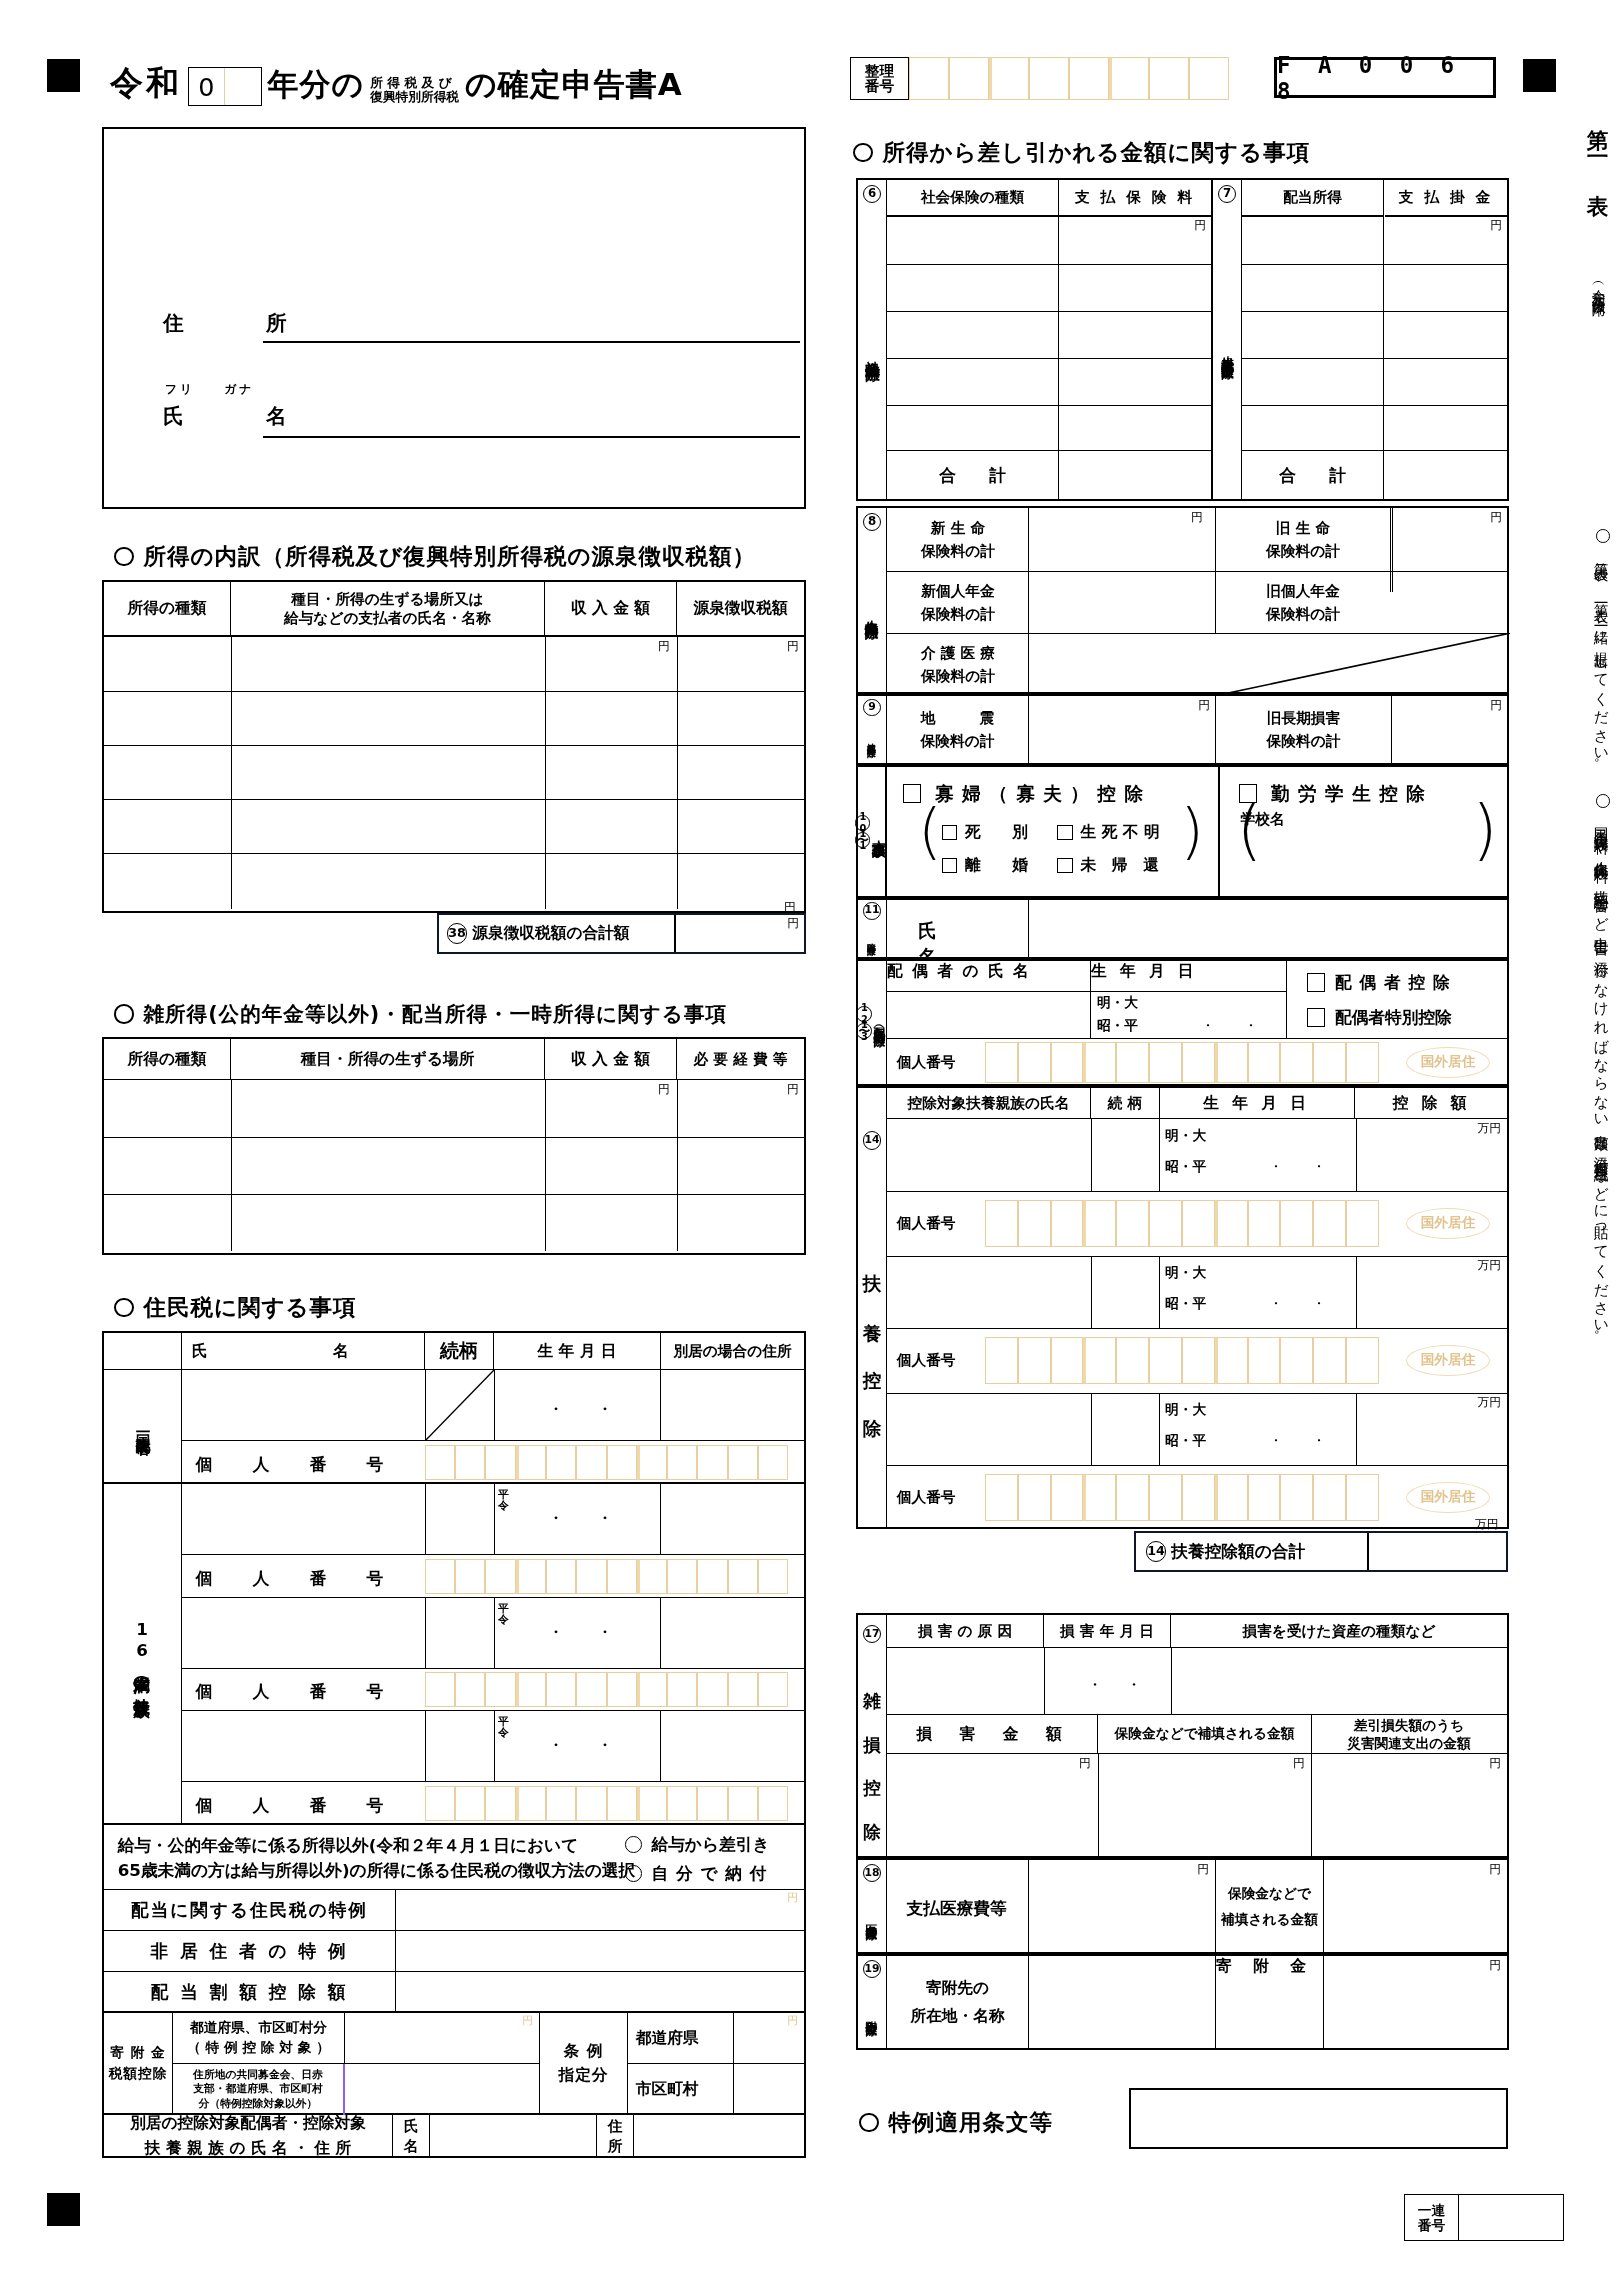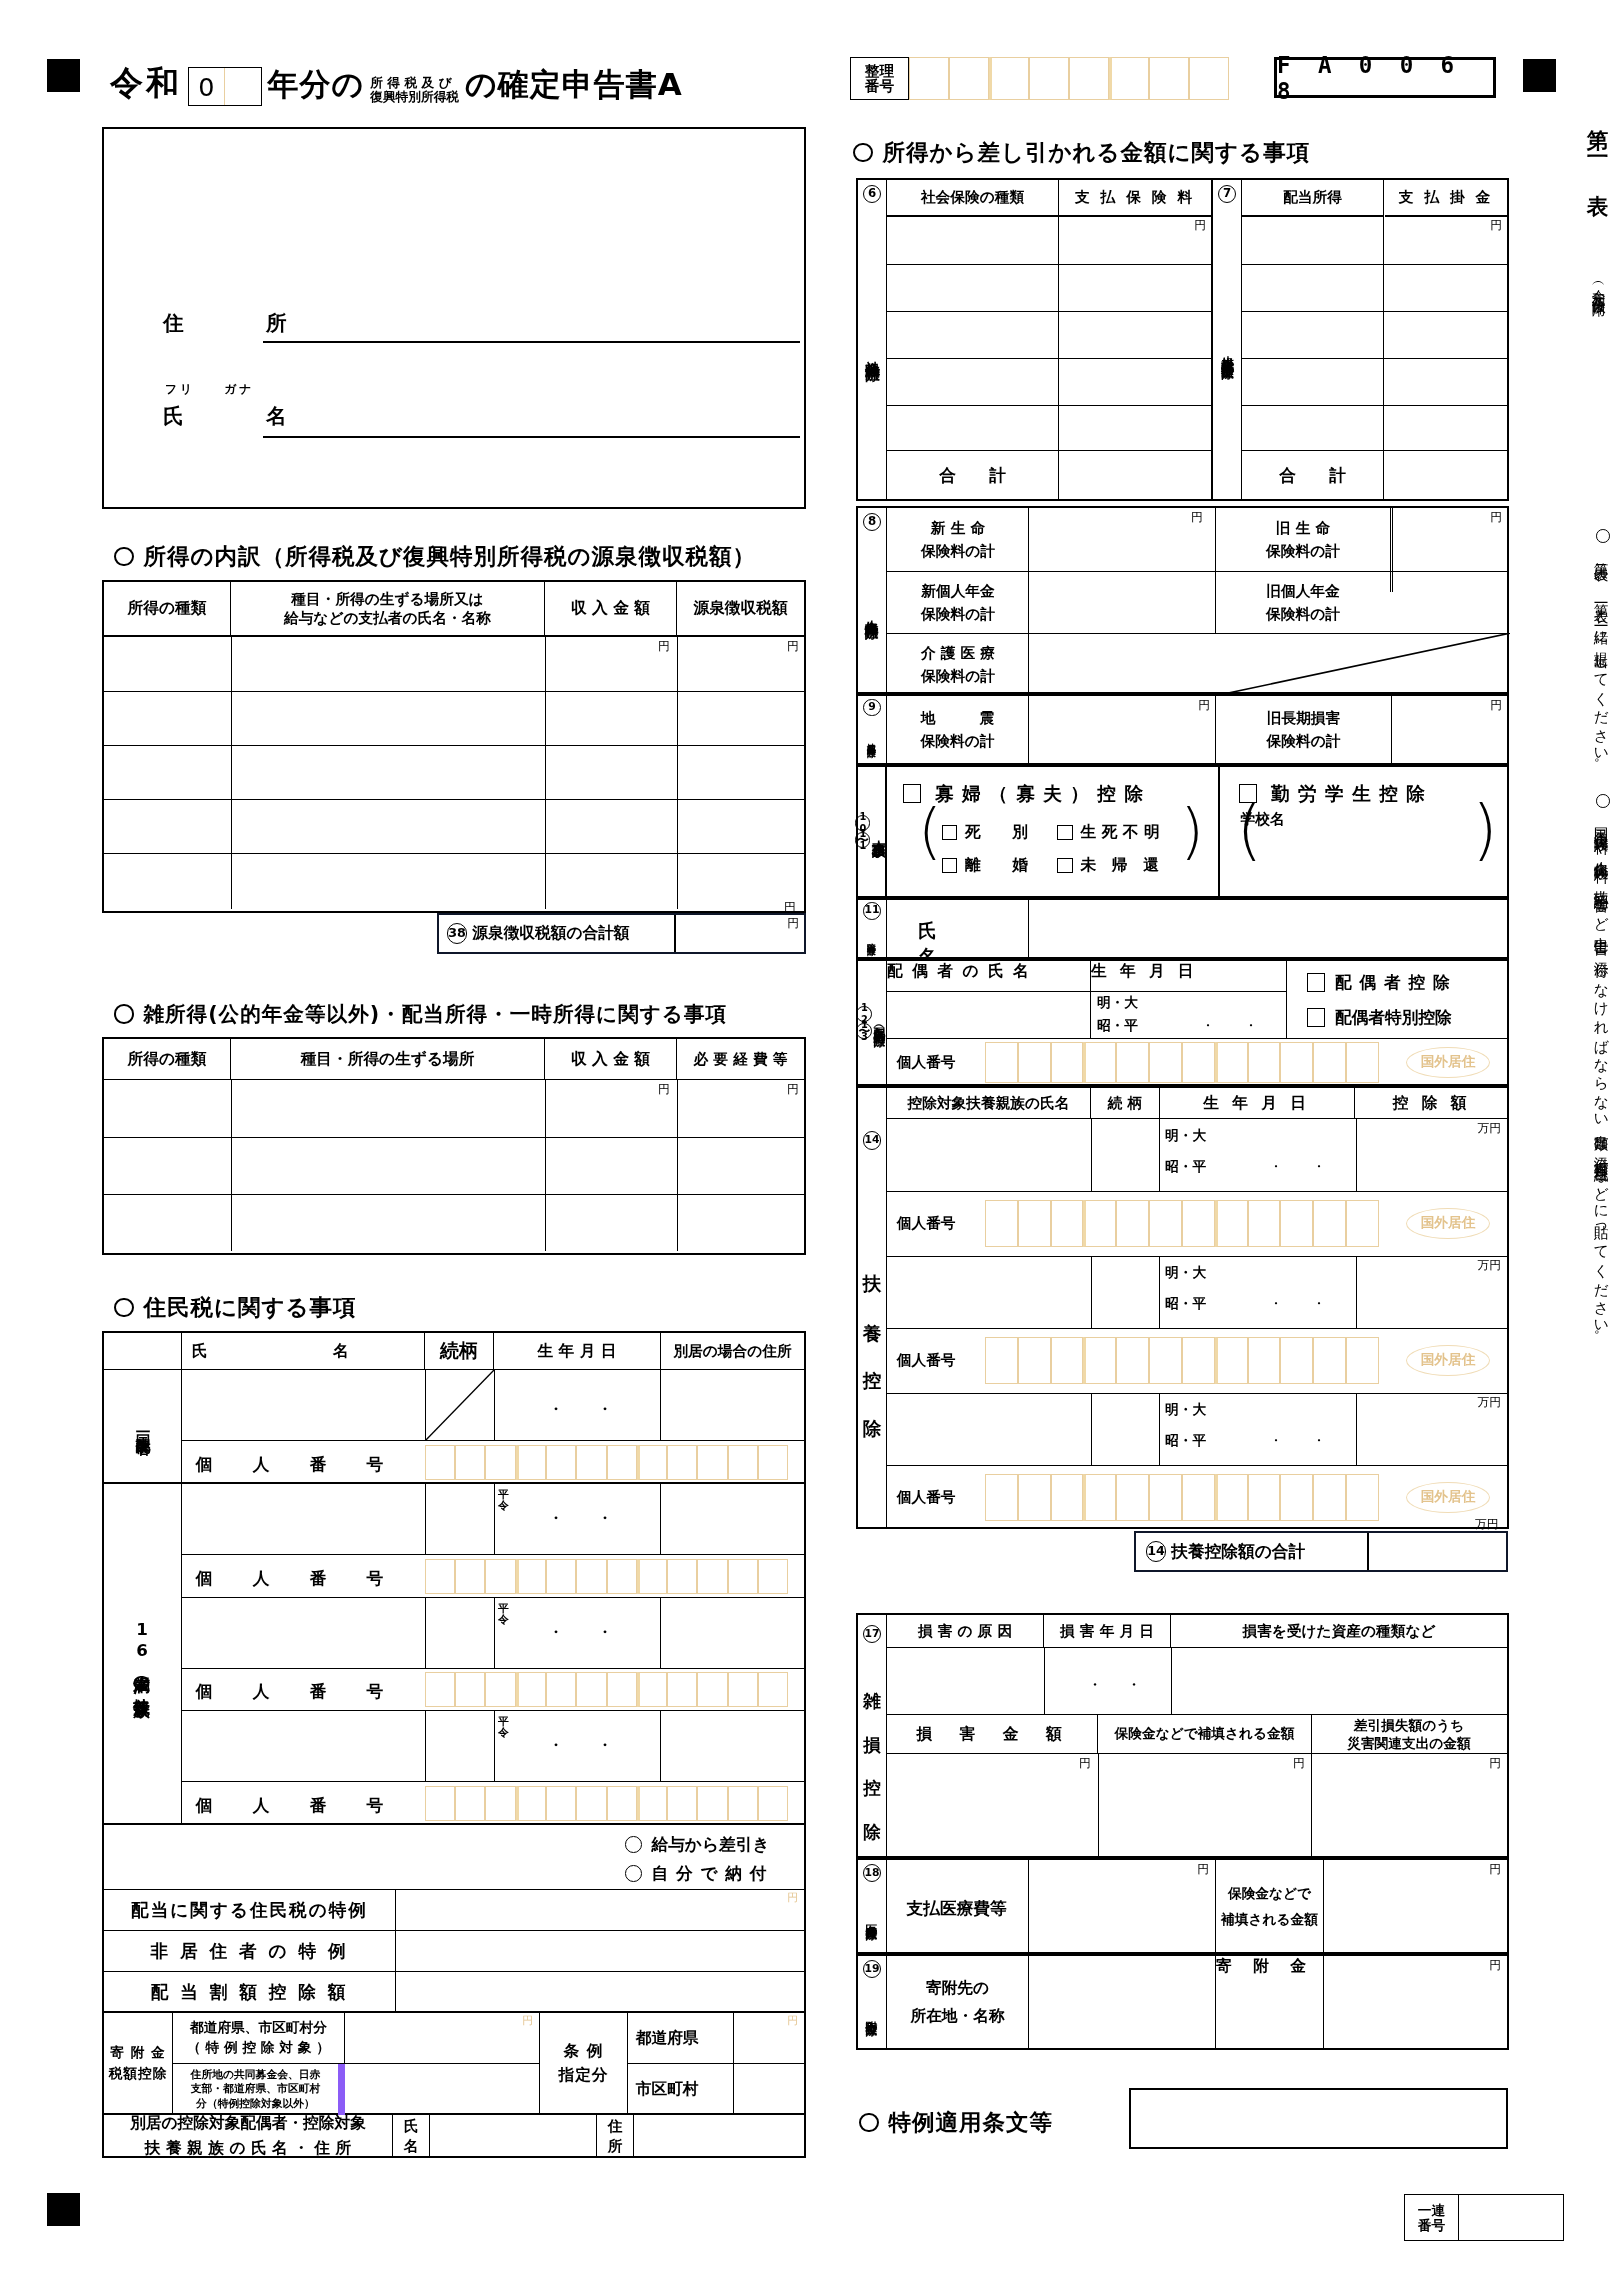--- a/index.html
+++ b/index.html
@@ -316,20 +316,24 @@
             <i class="sep" style="width:33px"></i>
           <i style="width:33px"></i>
             <i style="width:33px"></i>
             <i style="width:33px"></i>
             <i style="width:33px"></i>
         </div>
       </div>
     </div>
 
     <div class="abs" style="left:0;top:492px;right:0;height:65px;border-bottom:1px solid #000;">
+      <div style="position:absolute;left:13.7px;top:7.8px;font-size:16.7px;font-weight:bold;line-height:1.5;">
+        <div>給与・公的年金等に係る所得以外(令和２年４月１日において</div>
+        <div>65歳未満の方は給与所得以外)の所得に係る住民税の徴収方法の選択</div>
+      </div>
       <div style="position:absolute;left:521px;top:7.8px;display:flex;align-items:center;gap:9.8px;">
         <span style="width:16.7px;height:16.7px;border:1.6px solid #000;border-radius:50%;display:inline-block;"></span>
         <span style="font-size:16.7px;font-weight:bold;">給与から差引き</span>
       </div>
       <div style="position:absolute;left:521px;top:37px;display:flex;align-items:center;gap:9.8px;">
         <span style="width:16.7px;height:16.7px;border:1.6px solid #000;border-radius:50%;display:inline-block;"></span>
         <span style="font-size:16.7px;font-weight:bold;letter-spacing:1px;">自 分 で 納 付</span>
       </div>
     </div>
 
@@ -356,21 +360,21 @@
 
     <div class="abs" style="left:0;top:680px;right:0;height:102px;border-bottom:2px solid #000;">
       <div style="position:absolute;left:0;top:0;width:69px;height:100%;border-right:1px solid #000;display:flex;align-items:center;justify-content:center;text-align:center;">
         <span style="font-size:13.7px;font-weight:bold;white-space:pre-line;line-height:1.5;letter-spacing:1px;">寄 附 金
 税額控除</span>
       </div>
       <div style="position:absolute;left:69px;top:0;width:172px;height:51px;border-right:1px solid #000;border-bottom:1px solid #000;display:flex;align-items:center;justify-content:center;text-align:center;">
         <span style="font-size:13.7px;font-weight:bold;white-space:pre-line;line-height:1.45;">都道府県、市区町村分
 （ 特 例 控 除 対 象 ）</span>
       </div>
-      <div style="position:absolute;left:69px;top:51px;width:172px;height:51px;border-right:7px solid #8b5cf6;display:flex;align-items:center;justify-content:center;text-align:center;">
+      <div style="position:absolute;left:69px;top:51px;width:172px;height:51px;border-right:2px solid #8b5cf6;display:flex;align-items:center;justify-content:center;text-align:center;">
         <span style="font-size:10.8px;font-weight:bold;white-space:pre-line;line-height:1.35;">住所地の共同募金会、日赤
 支部・都道府県、市区町村
 分（特例控除対象以外）</span>
       </div>
       <div style="position:absolute;left:240px;top:0;width:196px;height:51px;border-right:1px solid #000;border-bottom:1px solid #000;">
         <span style="position:absolute;right:5.9px;top:1px;font-size:10.8px;" class="paletext">円</span>
       </div>
       <div style="position:absolute;left:240px;top:51px;width:196px;height:51px;border-right:1px solid #000;"></div>
       <div style="position:absolute;left:436px;top:0;width:88px;height:100%;border-right:1px solid #000;display:flex;align-items:center;justify-content:center;text-align:center;">
         <span style="font-size:15.7px;font-weight:bold;white-space:pre-line;line-height:1.5;letter-spacing:1px;">条 例

